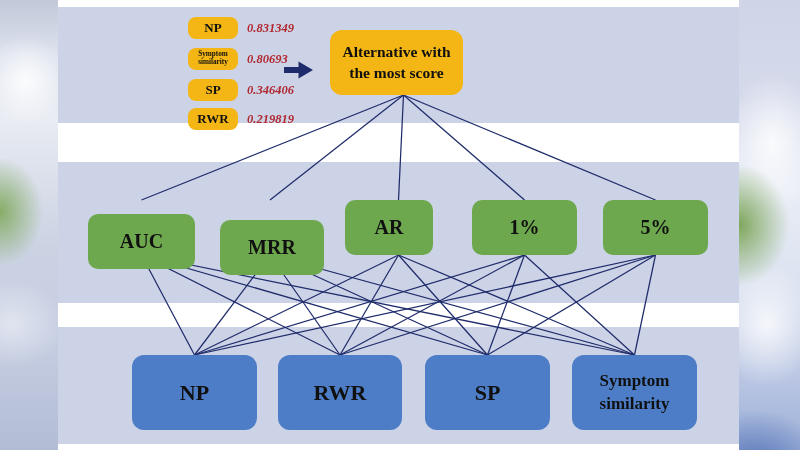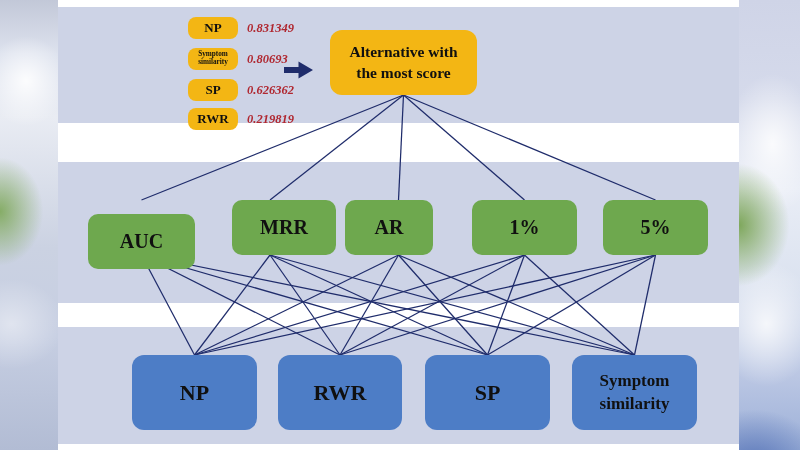--- a/index.html
+++ b/index.html
@@ -35,25 +35,25 @@
   .stripe.s-top{top:0;height:7px;}
   .stripe.s-1{top:123px;height:39px;}
   .stripe.s-2{top:303px;height:24px;}
   .stripe.s-bot{top:444px;height:6px;}
   svg.edges{position:absolute;left:0;top:0;width:800px;height:450px;z-index:2;pointer-events:none;}
   .node{
     position:absolute;z-index:3;display:flex;align-items:center;justify-content:center;
     text-align:center;box-sizing:border-box;
   }
   .goal{
-    left:330px;top:30px;width:147px;height:65px;border-radius:12px;
+    left:330px;top:30px;width:133px;height:65px;border-radius:12px;
     background:var(--goal-fill);font-size:15.5px;line-height:1.35;padding:0 8px;
   }
   .crit{top:200px;height:55px;border-radius:10px;background:var(--crit-fill);font-size:20px;}
-  .c0{left:88px;width:107px;margin-top:14px;} .c1{left:232px;width:104px;} .c2{left:345px;width:88px;}
+  .c0{left:88px;width:107px;margin-top:14px;} .c1{left:220px;width:104px;margin-top:20px;} .c2{left:345px;width:88px;}
   .c3{left:472px;width:105px;} .c4{left:603px;width:105px;}
   .alt{top:355px;height:75px;border-radius:12px;background:var(--alt-fill);font-size:22px;}
   .a0{left:132px;width:125px;} .a1{left:278px;width:124px;}
   .a2{left:425px;width:125px;} .a3{left:572px;width:125px;font-size:17px;line-height:1.3;padding:0 6px;}
   .legend-title{position:absolute;left:70px;top:62px;z-index:3;font-size:13px;}
   .legend-row{position:absolute;left:188px;z-index:3;display:flex;align-items:center;gap:9px;height:22px;}
   .lr0{top:17px;} .lr1{top:48px;} .lr2{top:79px;} .lr3{top:108px;}
   .pill{
     width:50px;height:22px;border-radius:8px;background:var(--goal-fill);
     display:flex;align-items:center;justify-content:center;font-size:13px;text-align:center;
@@ -106,21 +106,21 @@
   <div class="legend-row lr0">
     <div class="pill">NP</div>
     <div class="pill-value">0.831349</div>
   </div>
   <div class="legend-row lr1">
     <div class="pill">Symptom similarity</div>
     <div class="pill-value">0.80693</div>
   </div>
   <div class="legend-row lr2">
     <div class="pill">SP</div>
-    <div class="pill-value">0.626362</div>
+    <div class="pill-value">0.346406</div>
   </div>
   <div class="legend-row lr3">
     <div class="pill">RWR</div>
     <div class="pill-value">0.219819</div>
   </div>
 
   <div class="arrow">
     <svg viewBox="0 0 29 20">
         <path d="M0 7 H14.5 V1.5 L29 10 L14.5 18.5 V13 H0 Z" fill="#1f2c6b"></path>
       </svg>

